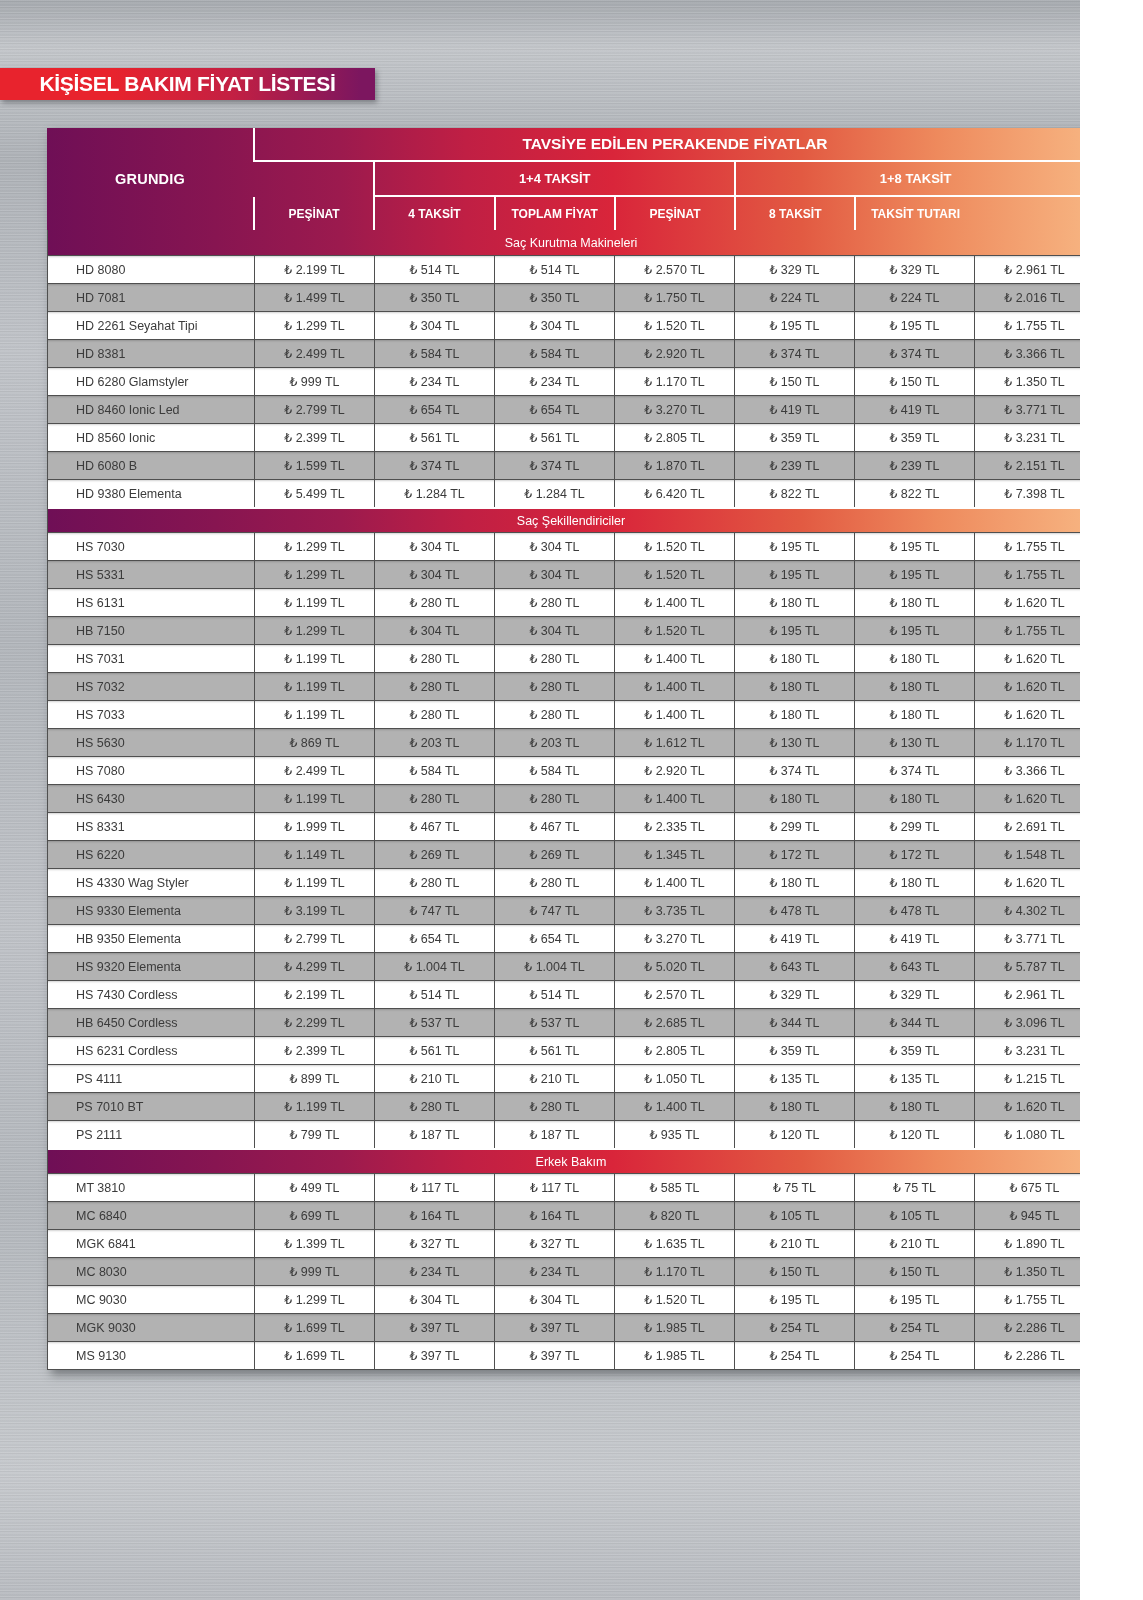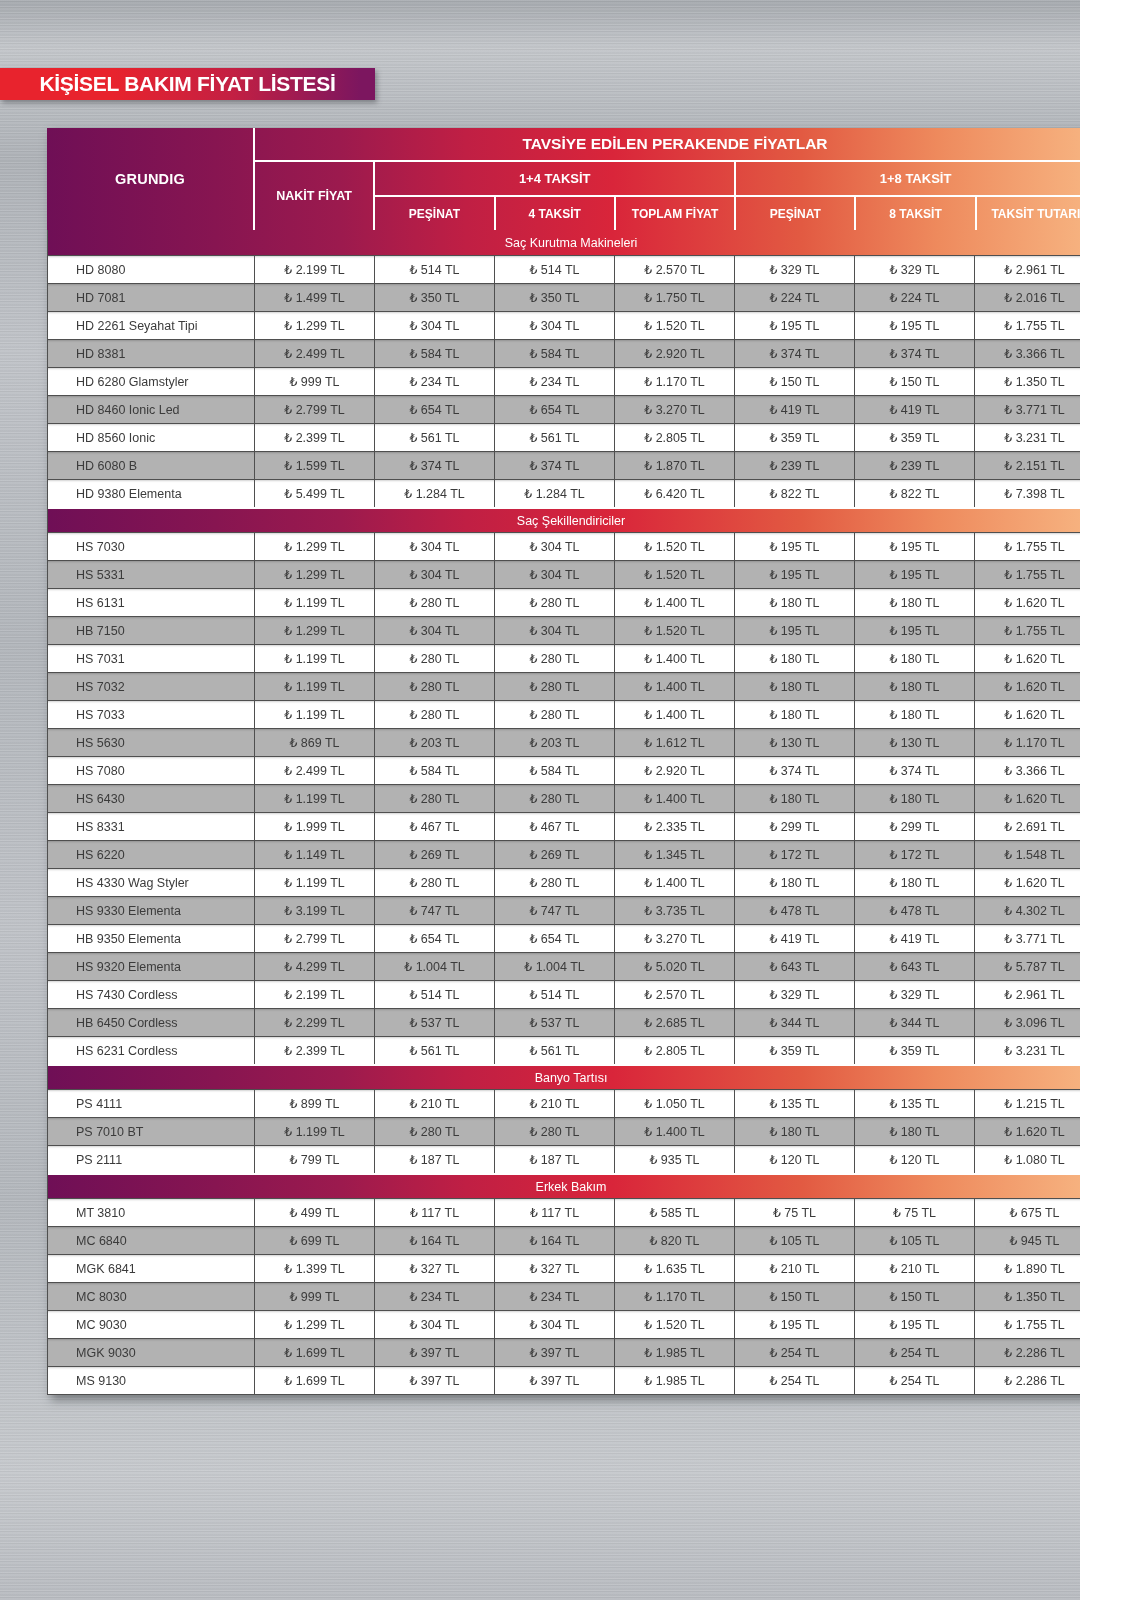--- a/index.html
+++ b/index.html
@@ -72,21 +72,20 @@
 
 <div class="page">
 
   <div class="title-bar">KİŞİSEL BAKIM FİYAT LİSTESİ</div>
 
   <div class="price-table">
 
     <div class="thead">
       <div class="cell h-brand">GRUNDIG</div>
       <div class="cell h-main">TAVSİYE EDİLEN PERAKENDE FİYATLAR</div>
-      <div class="cell h-cash">NAKİT FİYAT</div>
       <div class="cell h-g14">1+4 TAKSİT</div>
       <div class="cell h-g18">1+8 TAKSİT</div>
       <div class="cell h-sub">PEŞİNAT</div>
       <div class="cell h-sub">4 TAKSİT</div>
       <div class="cell h-sub">TOPLAM FİYAT</div>
       <div class="cell h-sub">PEŞİNAT</div>
       <div class="cell h-sub">8 TAKSİT</div>
       <div class="cell h-sub">TAKSİT TUTARI</div>
     </div>
 
@@ -366,21 +365,20 @@
         <div class="row">
           <div class="cell model">HS 6231 Cordless</div>
           <div class="cell price">₺ 2.399 TL</div>
           <div class="cell price">₺ 561 TL</div>
           <div class="cell price">₺ 561 TL</div>
           <div class="cell price">₺ 2.805 TL</div>
           <div class="cell price">₺ 359 TL</div>
           <div class="cell price">₺ 359 TL</div>
           <div class="cell price">₺ 3.231 TL</div>
         </div>
-        <div class="section-band">Banyo Tartısı</div>
         <div class="row">
           <div class="cell model">PS 4111</div>
           <div class="cell price">₺ 899 TL</div>
           <div class="cell price">₺ 210 TL</div>
           <div class="cell price">₺ 210 TL</div>
           <div class="cell price">₺ 1.050 TL</div>
           <div class="cell price">₺ 135 TL</div>
           <div class="cell price">₺ 135 TL</div>
           <div class="cell price">₺ 1.215 TL</div>
         </div>

